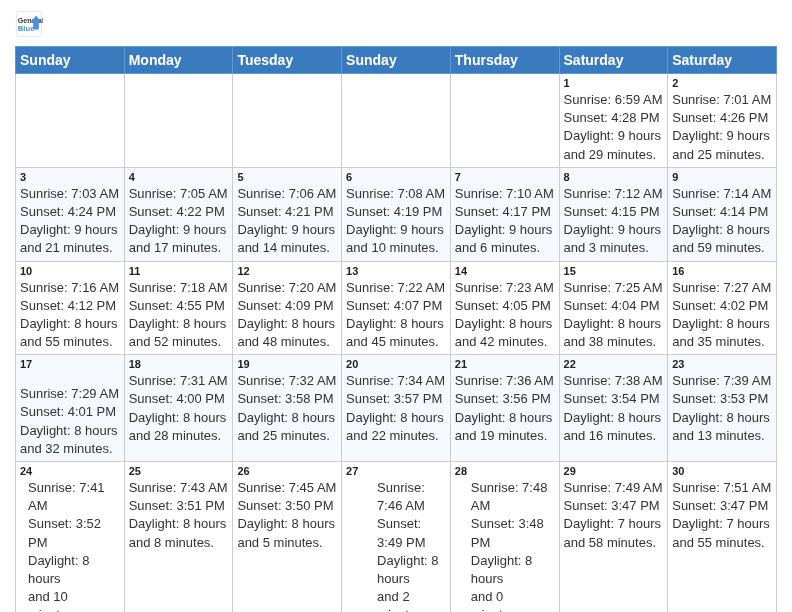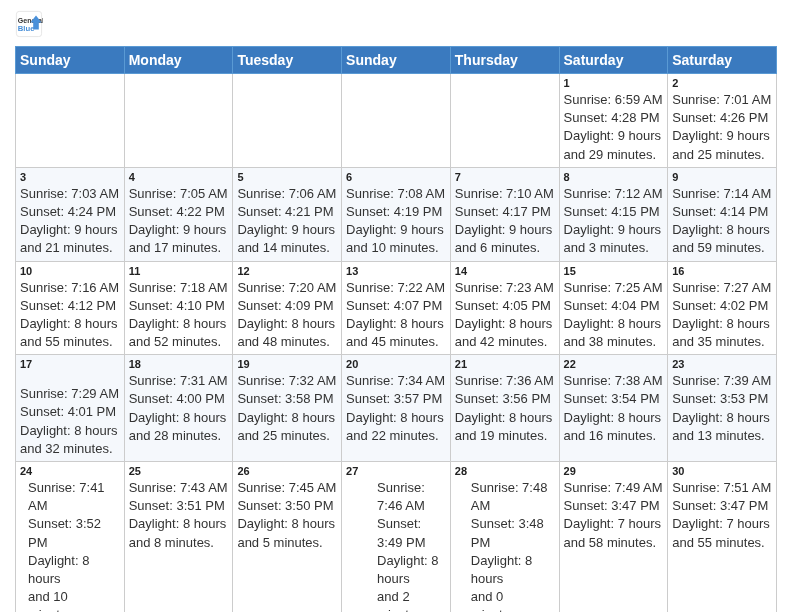--- a/index.html
+++ b/index.html
@@ -207,21 +207,21 @@
           <td>
             <span class="day-number">10</span>
             <div class="day-info" style="white-space: pre-line;">Sunrise: 7:16 AM
 Sunset: 4:12 PM
 Daylight: 8 hours
 and 55 minutes.</div>
           </td>
           <td>
             <span class="day-number">11</span>
             <div class="day-info" style="white-space: pre-line;">Sunrise: 7:18 AM
-Sunset: 4:10 PM
+Sunset: 4:55 PM
 Daylight: 8 hours
 and 52 minutes.</div>
           </td>
           <td>
             <span class="day-number">12</span>
             <div class="day-info" style="white-space: pre-line;">Sunrise: 7:20 AM
 Sunset: 4:09 PM
 Daylight: 8 hours
 and 48 minutes.</div>
           </td>

